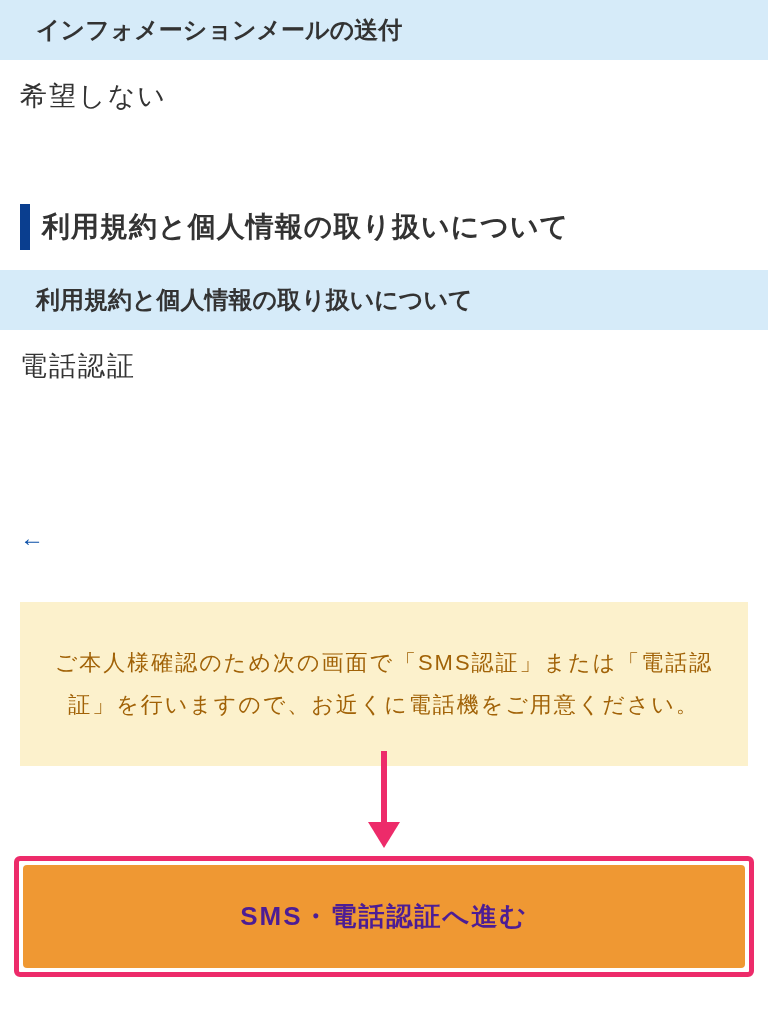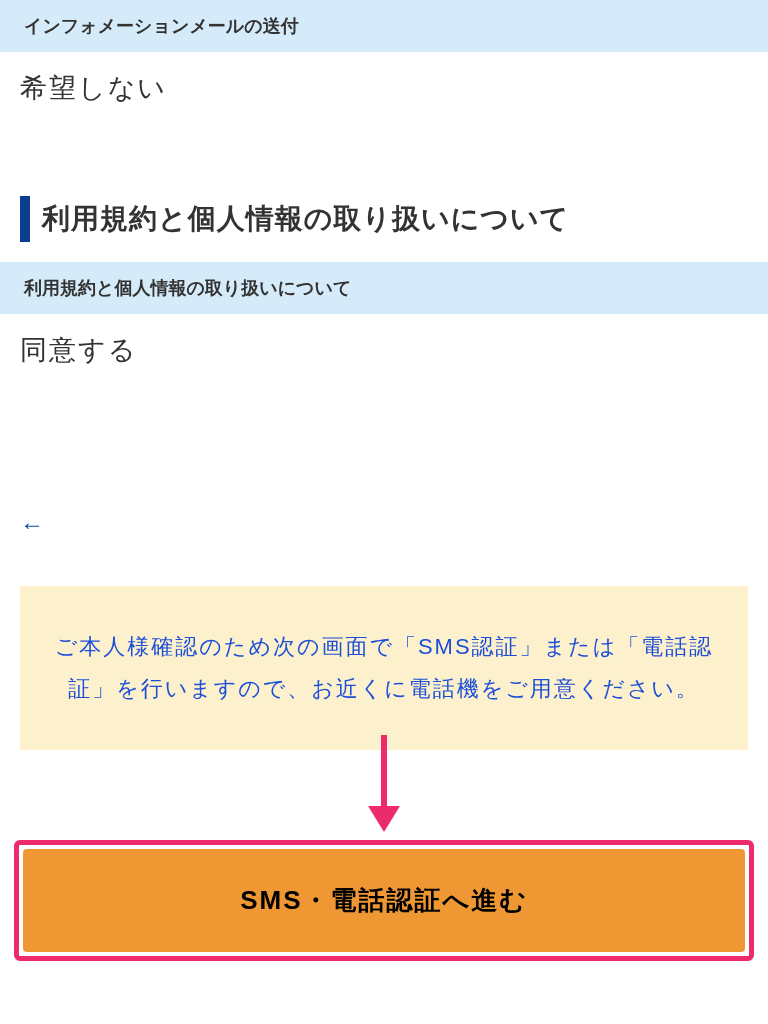--- a/index.html
+++ b/index.html
@@ -8,23 +8,23 @@
       box-sizing: border-box;
     }
     body {
       font-family: -apple-system, BlinkMacSystemFont, "Hiragino Sans", "Hiragino Kaku Gothic ProN", Meiryo, sans-serif;
       background: #ffffff;
       width: 768px;
       color: #333;
     }
     .section-header-blue {
       background: #d6ebf9;
-      padding: 14px 24px;
+      padding: 14px 36px;
       font-weight: bold;
-      font-size: 18px;
+      font-size: 24px;
       color: #333;
     }
     .section-value {
       padding: 18px 20px 40px 20px;
       font-size: 27px;
       color: #333;
       letter-spacing: 2px;
     }
     .section-title {
       display: flex;
@@ -58,21 +58,21 @@
     }
     .back-arrow {
       font-size: 24px;
       margin-right: 8px;
     }
     .notice-box {
       background: #fcf1cc;
       margin: 30px 20px 0 20px;
       padding: 40px 30px;
       font-size: 22px;
-      color: #1d4ed8;
+      color: #a16207;
       line-height: 1.9;
       text-align: center;
       letter-spacing: 2px;
     }
     .arrow-down {
       text-align: center;
       margin: 0;
       padding: 0;
       position: relative;
       height: 90px;
@@ -99,21 +99,21 @@
     }
     .submit-button-wrapper {
       margin: 0 14px 14px 14px;
       border: 5px solid #ed2b6a;
       border-radius: 6px;
       padding: 4px;
     }
     .submit-button {
       width: 100%;
       background: #ef9833;
-      color: #000000;
+      color: #4c1d95;
       border: none;
       padding: 34px 0;
       font-size: 26px;
       font-weight: bold;
       letter-spacing: 2px;
       cursor: pointer;
       border-radius: 4px;
     }
   </style>
 </head>
@@ -128,21 +128,21 @@
 
 <div class="section-title">
   <div class="section-title-bar"></div>
   <div class="section-title-text">利用規約と個人情報の取り扱いについて</div>
 </div>
 
 <div class="section-header-blue">
   <span>利用規約と個人情報の取り扱いについて</span>
 </div>
 <div class="section-value">
-  <span>同意する</span>
+  <span>電話認証</span>
 </div>
 
 <a class="back-link" href="#">
   <span class="back-arrow">←</span>
 </a>
 
 <div class="notice-box">
   <span>ご本人様確認のため次の画面で「SMS認証」または「電話認証」を行いますので、お近くに電話機をご用意ください。</span>
 </div>
 

